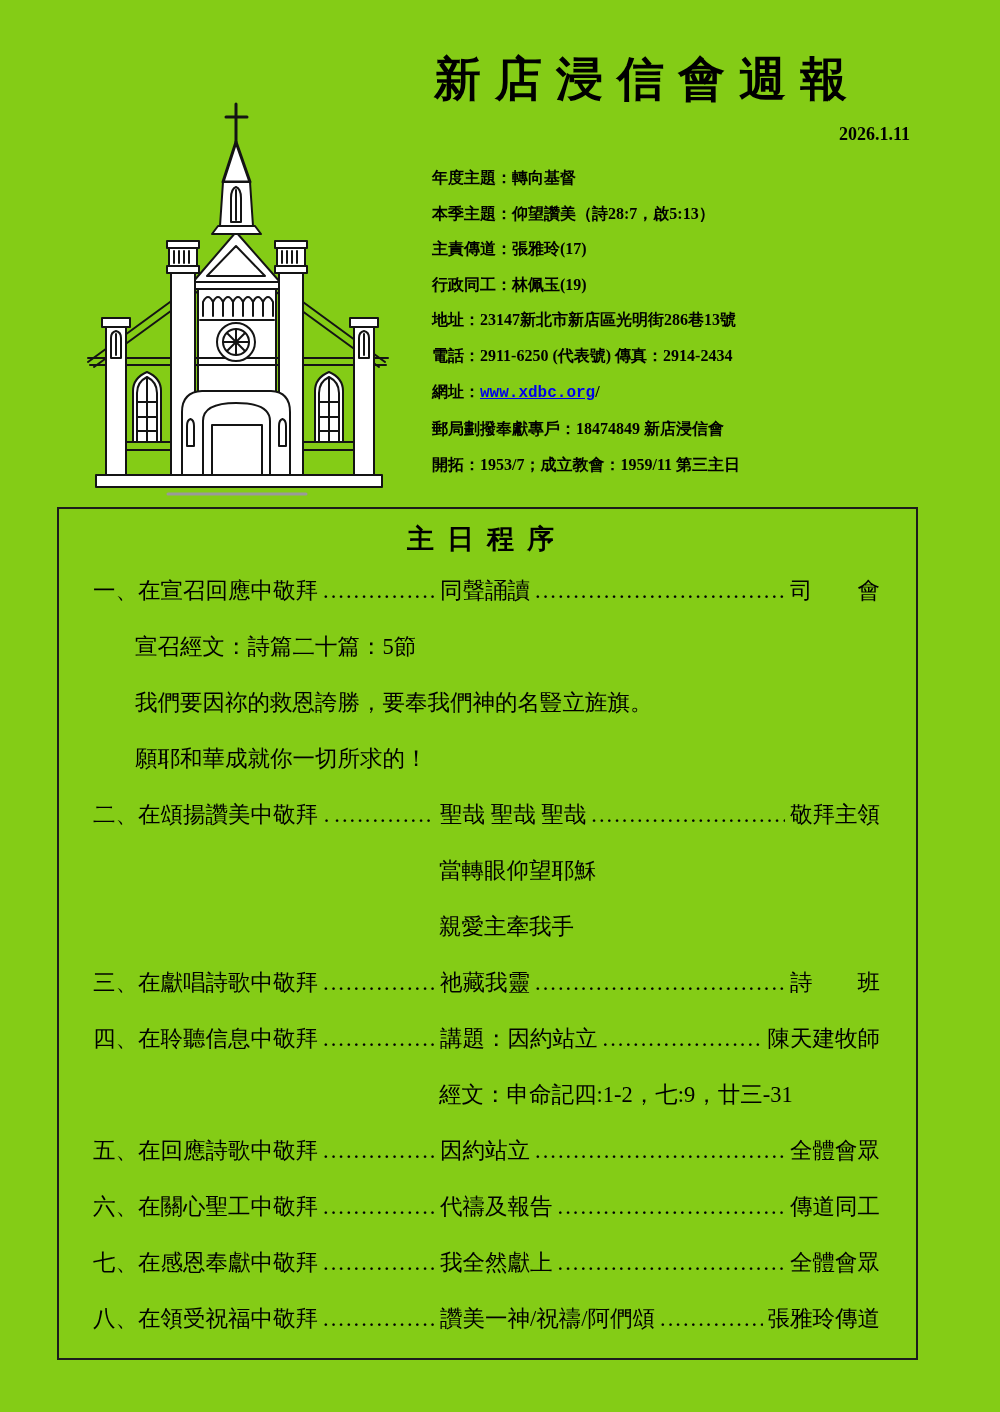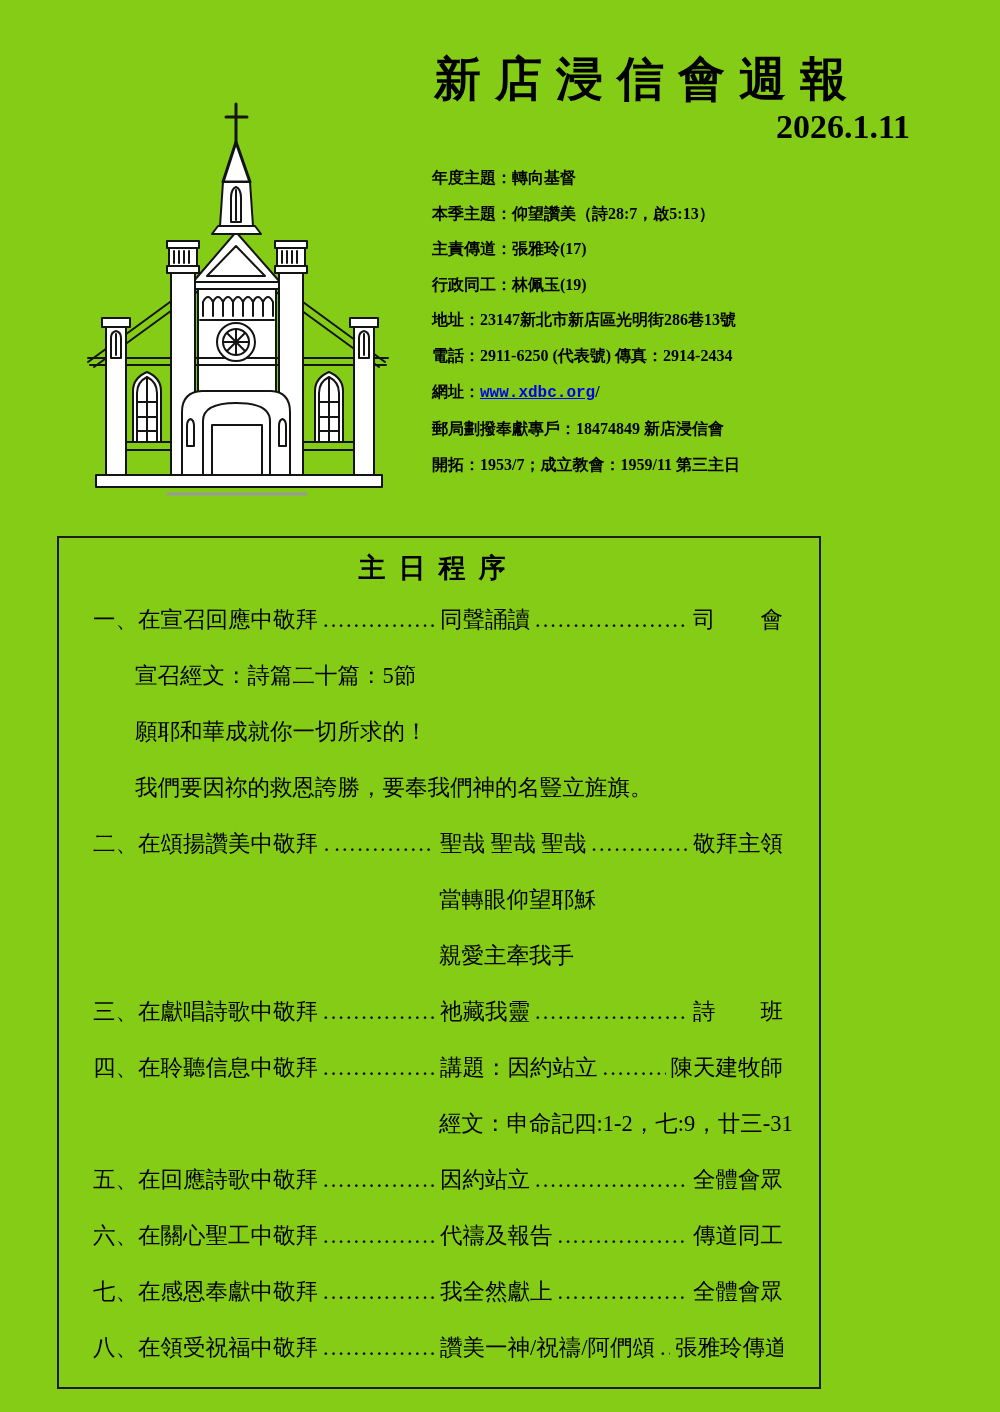--- a/index.html
+++ b/index.html
@@ -19,31 +19,31 @@
   .church .wfill{fill:#ffffff;}
   .church .thick{stroke-width:3;}
   .church .gray{stroke:#9a9a9a;stroke-width:3;}
   
   .masthead{position:absolute;left:432px;top:0;width:480px;}
   .title{
     position:absolute;left:2px;top:48px;
     font-size:47px;font-weight:600;letter-spacing:14px;white-space:nowrap;
   }
   .date{
-    position:absolute;left:0;top:108px;width:478px;
-    text-align:right;font-size:34px;font-weight:bold;
+    position:absolute;left:0;top:124px;width:478px;
+    text-align:right;font-size:18px;font-weight:bold;
   }
   .info{
     position:absolute;left:0;top:160px;width:478px;
     font-size:16px;font-weight:bold;line-height:35.6px;white-space:nowrap;
   }
   .info a{color:#0000ee;text-decoration:underline;cursor:pointer;font-family:Liberation Mono, monospace;}
   
   .program{
-    position:absolute;left:57px;top:536px;width:764px;height:853px;
+    position:absolute;left:57px;top:507px;width:861px;height:853px;
     border:2px solid #1c1c1c;box-sizing:border-box;
     padding:0 36px 6px 22px;
   }
   .program-heading{
     margin-top:12px;text-align:center;
     font-size:27px;font-weight:bold;letter-spacing:13px;text-indent:13px;
   }
   .rows{margin-top:6px;font-size:22.5px;margin-left:12px;}
   .row{display:flex;align-items:baseline;height:56px;line-height:56px;white-space:nowrap;}
   .row .lcol{flex:0 0 347px;display:flex;align-items:baseline;overflow:hidden;}
@@ -152,24 +152,24 @@
           <div class="rcol">
             <span class="txt">同聲誦讀</span>
             <span class="dots">........................................................................................................................................................................................................</span>
             <span class="txt">司　　會</span>
           </div>
         </div>
         <div class="row sub1">
           <span class="txt">宣召經文：詩篇二十篇：5節</span>
         </div>
         <div class="row sub1">
+          <span class="txt">我們要因祢的救恩誇勝，要奉我們神的名豎立旌旗。</span>
+        </div>
+        <div class="row sub1">
           <span class="txt">願耶和華成就你一切所求的！</span>
-        </div>
-        <div class="row sub1">
-          <span class="txt">我們要因祢的救恩誇勝，要奉我們神的名豎立旌旗。</span>
         </div>
         <div class="row">
           <div class="lcol">
             <span class="txt">二、在頌揚讚美中敬拜 .</span>
             <span class="dots">........................................................................................................................................................................................................</span>
           </div>
           <div class="rcol">
             <span class="txt">聖哉 聖哉 聖哉</span>
             <span class="dots">........................................................................................................................................................................................................</span>
             <span class="txt">敬拜主領</span>

